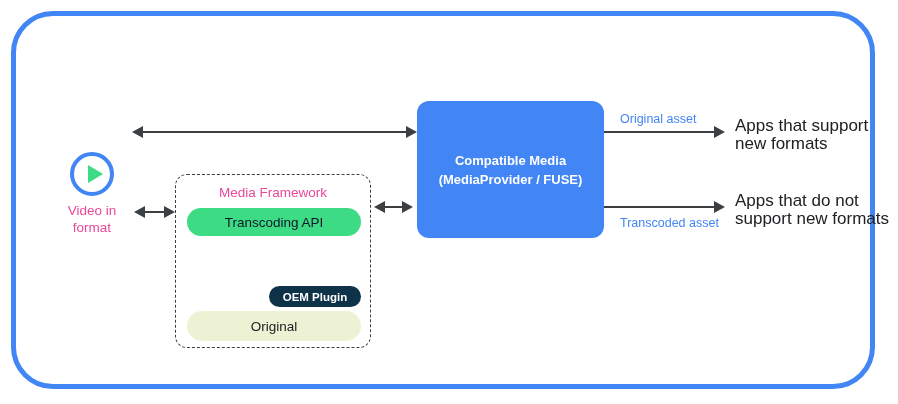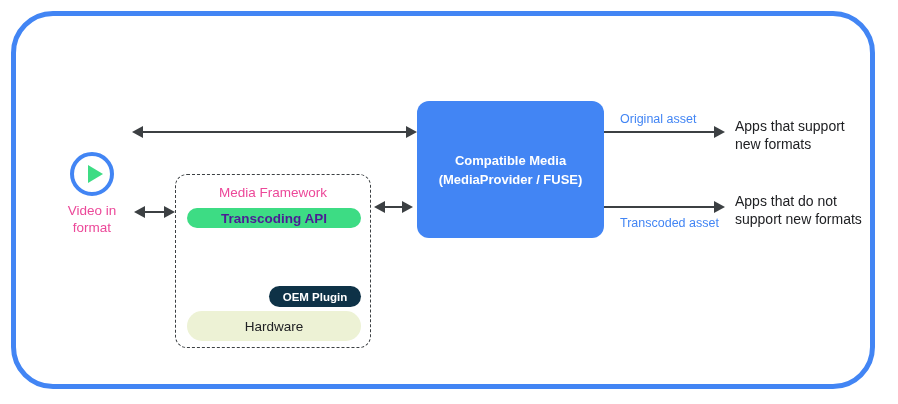--- a/index.html
+++ b/index.html
@@ -94,25 +94,25 @@
     display: flex;
     align-items: center;
     justify-content: center;
     border-radius: 22px;
     text-align: center;
   }
   .pill-api {
     left: 11px;
     top: 33px;
     width: 174px;
-    height: 20px;
+    height: 28px;
     background: #3DDC84;
     font-size: 13.5px;
-    font-weight: bold;
-    color: #4c1d95;
+    font-weight: normal;
+    color: #0f172a;
   }
   .pill-service {
     left: 11px;
     top: 73px;
     width: 174px;
     height: 55px;
     background: #3DDC84;
     font-size: 13.5px;
     font-weight: bold;
     color: #111416;
@@ -188,21 +188,21 @@
 
   
   .asset-label {
     position: absolute;
     font-size: 12.5px;
     color: #4285F4;
     white-space: nowrap;
   }
   .apps-label {
     position: absolute;
-    font-size: 14px;
+    font-size: 17px;
     color: #202124;
     line-height: 18px;
     white-space: nowrap;
   }
 </style>
 </head>
 <body>
 
 <div id="canvas">
 
@@ -225,21 +225,21 @@
   <div class="arrow-head right" style="left:406px; top:126px;"></div>
 
   <div class="framework-box">
     <div class="framework-title">Media Framework</div>
 
     <div class="pill pill-api">Transcoding API</div>
 
 
     <div class="pill pill-oem">OEM Plugin</div>
 
-    <div class="pill pill-hardware">Hardware</div>
+    <div class="pill pill-hardware">Original</div>
   </div>
 
   <div class="arrow-line" style="left:382px; top:206px; width:25px;"></div>
   <div class="arrow-head left" style="left:374px; top:201px;"></div>
   <div class="arrow-head right" style="left:402px; top:201px;"></div>
 
   <div class="cmt-box">
     <div class="cmt-text">
       <div>Compatible Media</div>
       <div>(MediaProvider / FUSE)</div>

